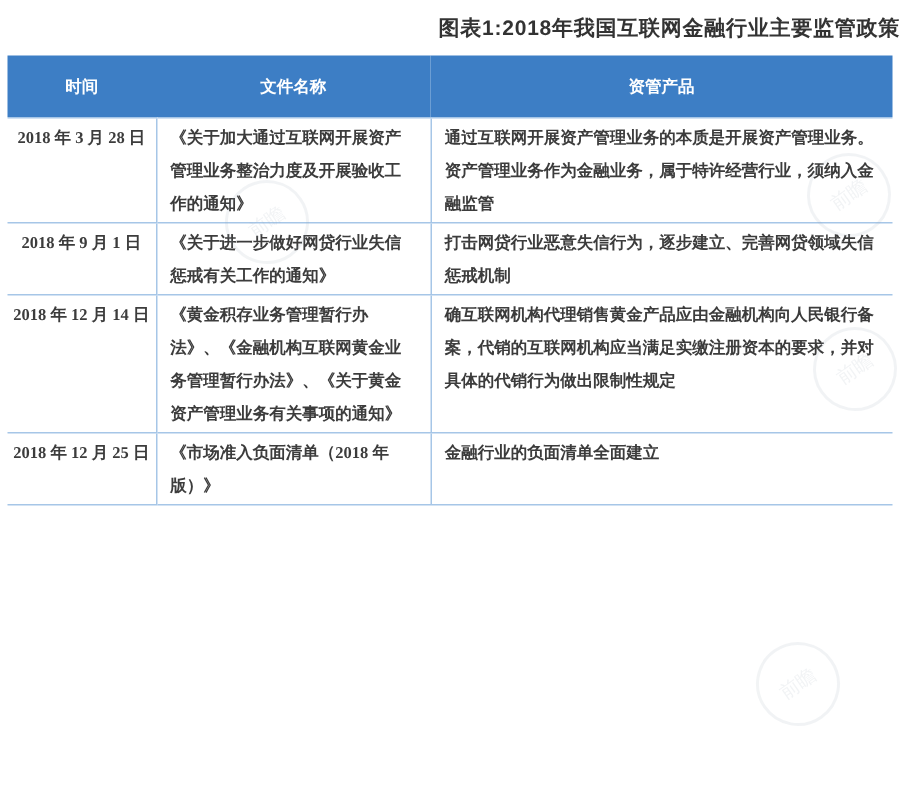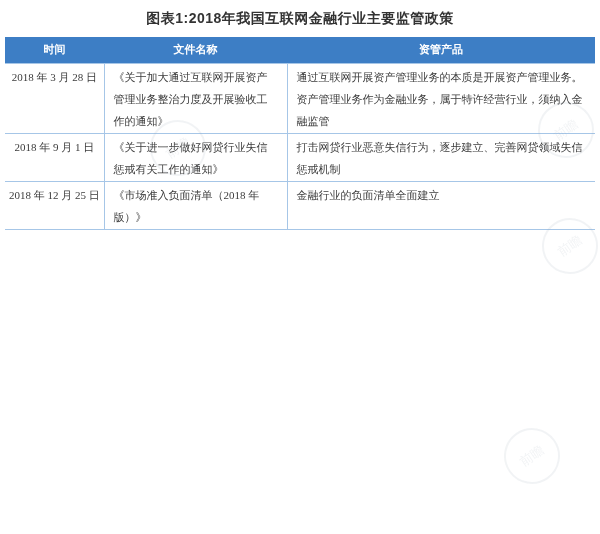--- a/index.html
+++ b/index.html
@@ -13,49 +13,50 @@
   body{
     font-family:"Liberation Serif","DejaVu Serif",serif;
     color:var(--body-text);
     position:relative;
   }
   .fig-title{
     font-family:"Liberation Sans","DejaVu Sans",sans-serif;
     font-weight:700;
     font-size:14px;
     color:#333;
-    text-align:center;
+    text-align:right;
     padding:10px 0 9px 0;
     letter-spacing:.5px;
   }
   table.policy{
     width:590px;
     margin:0 5px;
     border-collapse:collapse;
     table-layout:fixed;
   }
   col.c1{width:99px;}
   col.c2{width:183px;}
   col.c3{width:308px;}
   thead th{
     background:var(--header-bg);
     color:var(--header-text);
     font-family:"Liberation Sans","DejaVu Sans",sans-serif;
     font-size:11px;
     font-weight:700;
-    height:26px;
+    height:41px;
     text-align:center;
     border-bottom:1px solid var(--border);
   }
   tbody td{
     font-size:11px;
     line-height:22px;
     vertical-align:top;
     border-bottom:1px solid var(--border);
     padding:2px 9px 1px 9px;
+    font-weight:bold;
   }
   tbody td + td{border-left:1px solid var(--border);}
   td.c-date{
     text-align:center;
     white-space:nowrap;
     padding-left:2px;
     padding-right:2px;
   }
   .watermark{
     position:absolute;
@@ -97,20 +98,25 @@
       <td class="c-date">2018 年 3 月 28 日</td>
       <td class="c-doc">《关于加大通过互联网开展资产管理业务整治力度及开展验收工作的通知》</td>
       <td class="c-content">通过互联网开展资产管理业务的本质是开展资产管理业务。资产管理业务作为金融业务，属于特许经营行业，须纳入金融监管</td>
     </tr>
     <tr>
       <td class="c-date">2018 年 9 月 1 日</td>
       <td class="c-doc">《关于进一步做好网贷行业失信惩戒有关工作的通知》</td>
       <td class="c-content">打击网贷行业恶意失信行为，逐步建立、完善网贷领域失信惩戒机制</td>
     </tr>
     <tr>
+      <td class="c-date">2018 年 12 月 14 日</td>
+      <td class="c-doc">《黄金积存业务管理暂行办法》、《金融机构互联网黄金业务管理暂行办法》、《关于黄金资产管理业务有关事项的通知》</td>
+      <td class="c-content">确互联网机构代理销售黄金产品应由金融机构向人民银行备案，代销的互联网机构应当满足实缴注册资本的要求，并对具体的代销行为做出限制性规定</td>
+    </tr>
+    <tr>
       <td class="c-date">2018 年 12 月 25 日</td>
       <td class="c-doc">《市场准入负面清单（2018 年版）》</td>
       <td class="c-content">金融行业的负面清单全面建立</td>
     </tr>
   </tbody>
 </table>
 
 <div class="watermark wm1">前瞻</div>
 <div class="watermark wm2">前瞻</div>
 <div class="watermark wm3">前瞻</div>

